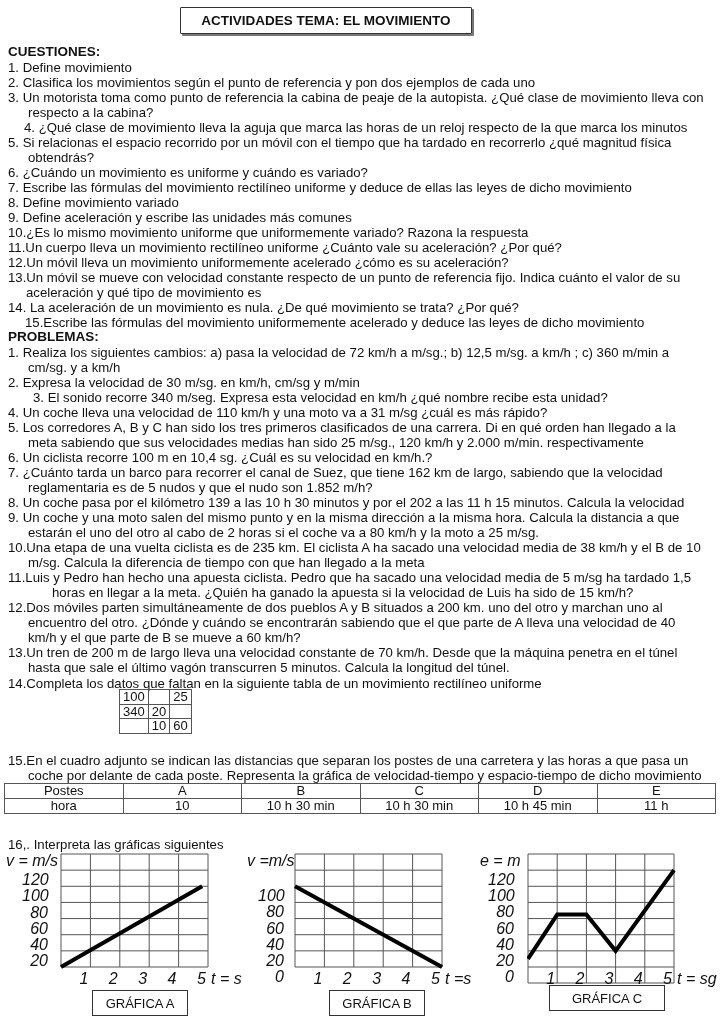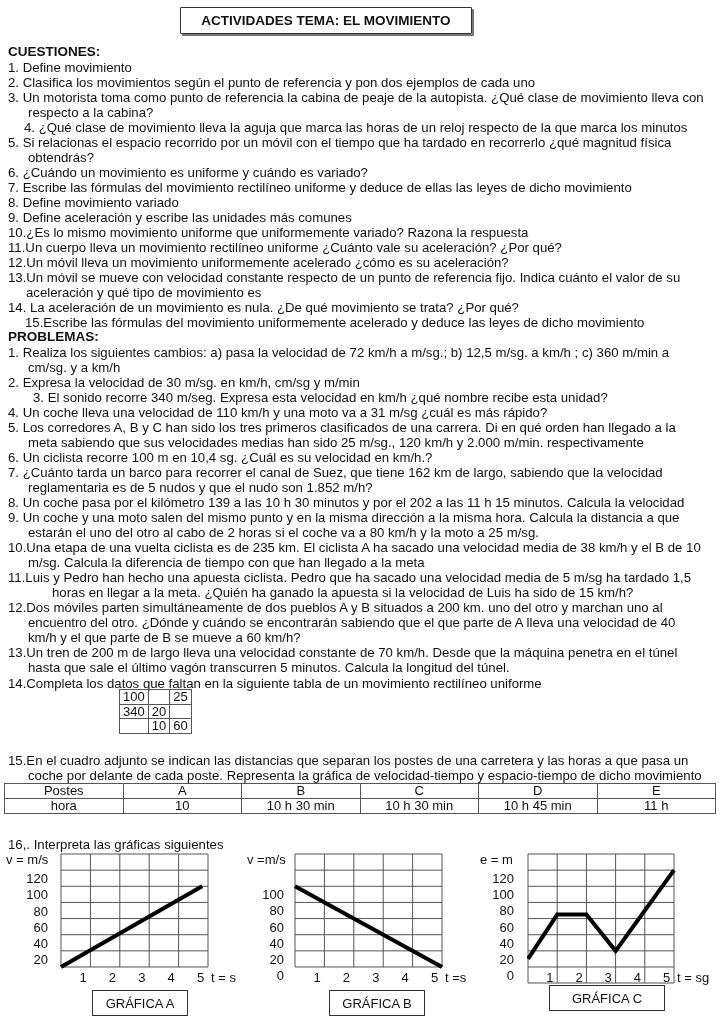--- a/index.html
+++ b/index.html
@@ -23,21 +23,21 @@
     font-size: 13px;
   }
   table.t14 td { border: 1px solid #555; height: 13.5px; padding: 0 3px; line-height: 13px; }
   table.t14 td.c { text-align: center; }
   table.t15 {
     position: absolute; left: 4px; top: 783px; width: 712px; border-collapse: collapse;
     font-size: 13px; table-layout: fixed;
   }
   table.t15 td { border: 1px solid #555; text-align: center; height: 14px; line-height: 14px; padding: 0; }
   .graph { position: absolute; }
-  .lbl { position: absolute; font-size: 13px; white-space: nowrap; }
+  .lbl { position: absolute; font-size: 16px; white-space: nowrap; font-style: italic; }
   .gbox {
     position: absolute; border: 1px solid #333; font-size: 13px;
     display: flex; align-items: center; justify-content: center; background: #fff;
   }
 </style>
 </head>
 <body>
 
 <div class="title-box">ACTIVIDADES TEMA: EL MOVIMIENTO</div>
 

